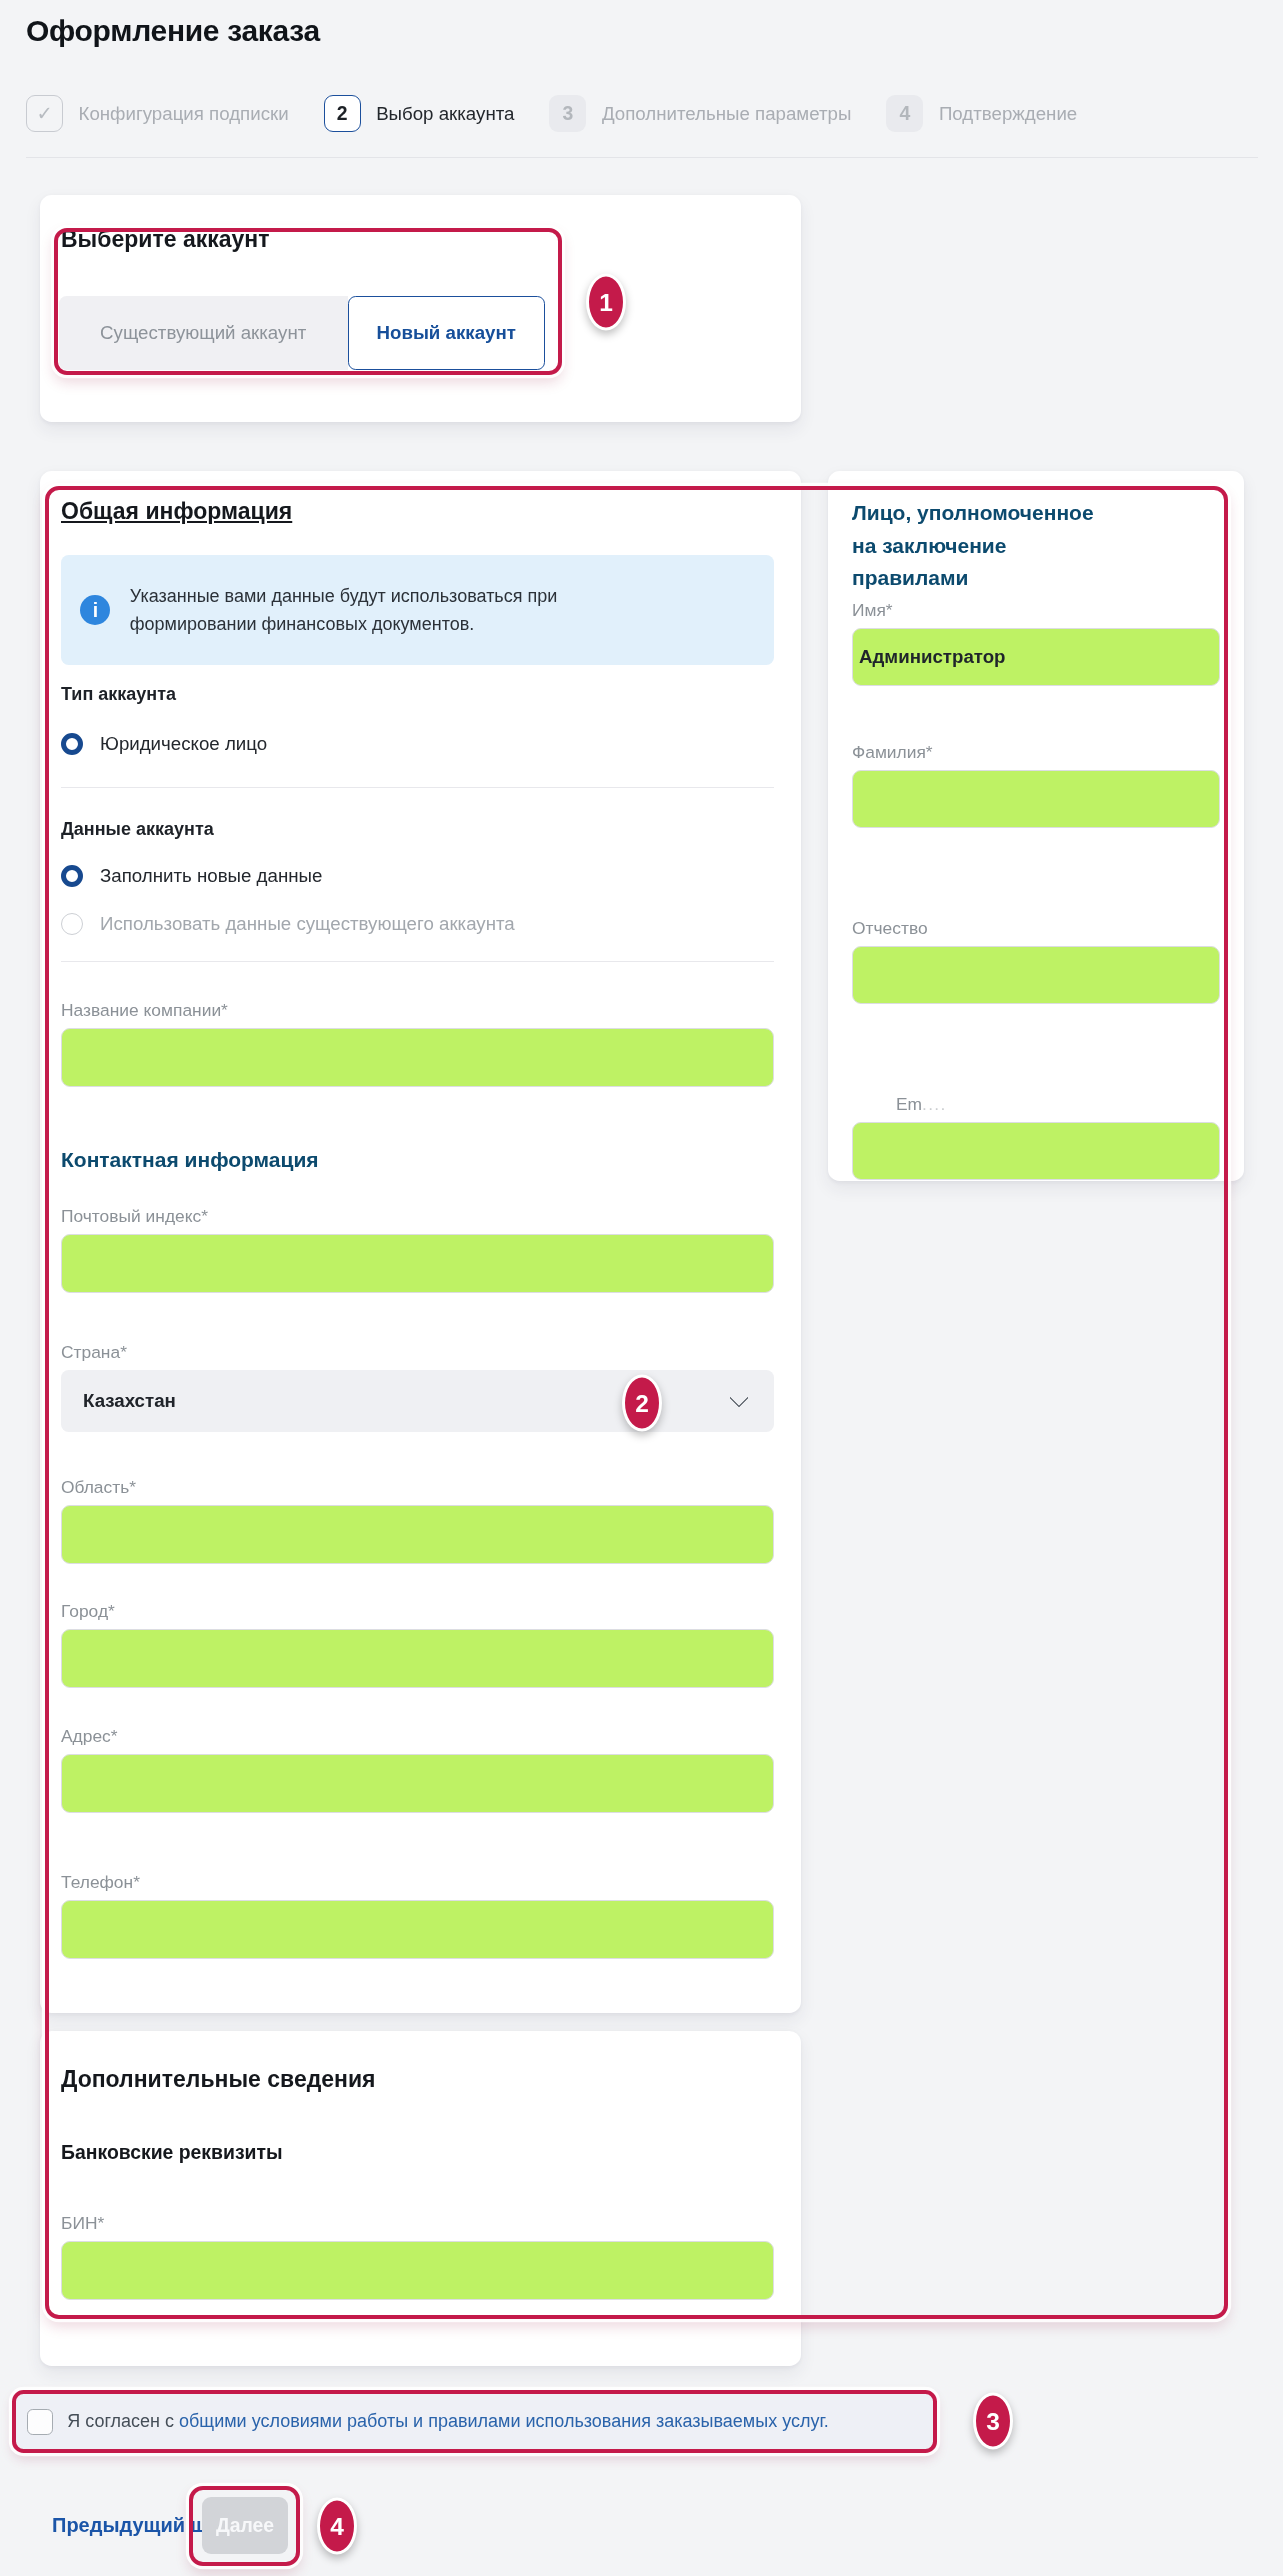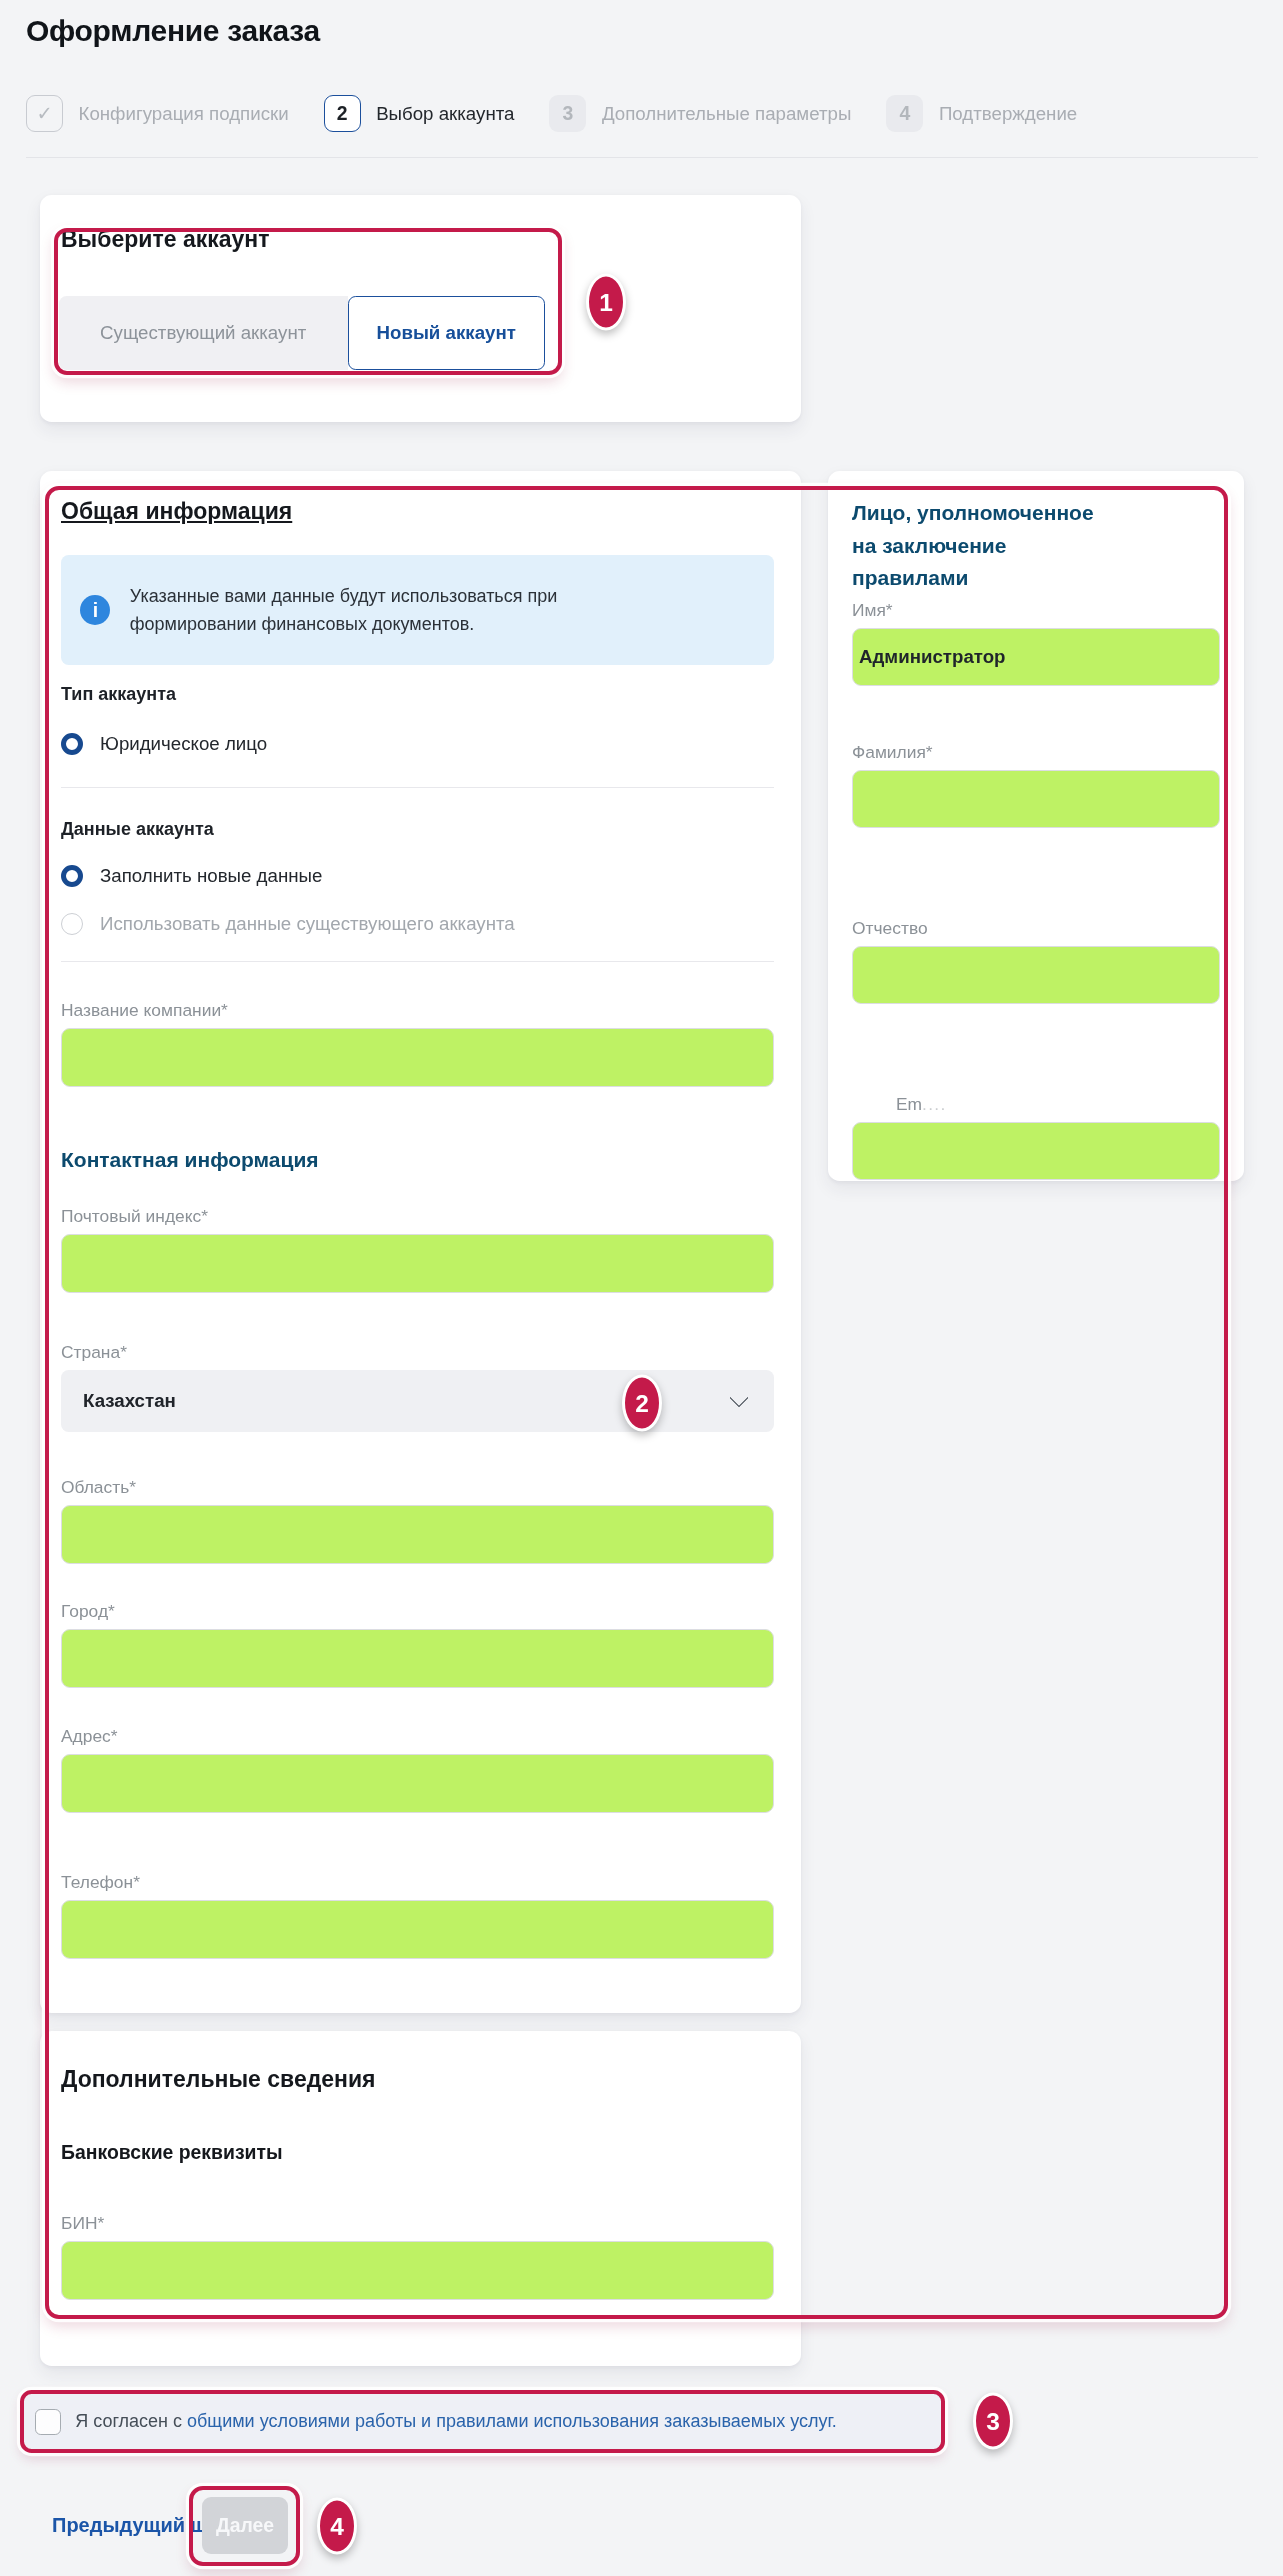--- a/index.html
+++ b/index.html
@@ -71,21 +71,21 @@
   .red-rect { position:absolute; border:4.5px solid #c41a4a;
               box-shadow:0 0 0 3.2px rgba(255,255,255,.9), 0 6.5px 14px rgba(150,20,60,.18); }
   .badge { position:absolute; width:40px; height:57px; background:#c41a4a; border:3.2px solid #fff; border-radius:50%;
            color:#fff; font-size:24.5px; font-weight:bold; display:flex; align-items:center; justify-content:center;
            transform:translate(-50%,-50%); box-shadow:0 3.9px 9px rgba(0,0,0,.25); }
 
   
   .agree-panel { position:absolute; left:11.6px; top:2390px; width:925px; height:63px; background:#eef0f6;
                  border:4.5px solid #c41a4a; border-radius:11.6px;
                  box-shadow:0 0 0 3.2px rgba(255,255,255,.9), 0 5.2px 11.6px rgba(150,20,60,.16);
-                 display:flex; align-items:center; padding:0 11.6px; gap:14px;margin-left:8px; }
+                 display:flex; align-items:center; padding:0 11.6px; gap:14px; }
   .checkbox { width:26px; height:26px; background:#fdfdfe; border:1.9px solid #a6acb2; border-radius:5.8px; flex:0 0 26px; }
   .agree-text { font-size:18px; color:#454e58; white-space:nowrap; }
   .agree-link { color:#2a63ab; }
 
   
   .prev-link { position:absolute; left:52px; top:2514px; font-size:20px; font-weight:bold; color:#1b55a8; }
   .next-btn { position:absolute; left:202px; top:2497px; width:86px; height:57px; background:#d2d4d8; border:none;
               border-radius:9px; color:#f7f8fa; font-family:inherit; font-size:19.4px; font-weight:bold; }
 
   .faded { opacity:.45; letter-spacing:1.3px; }

